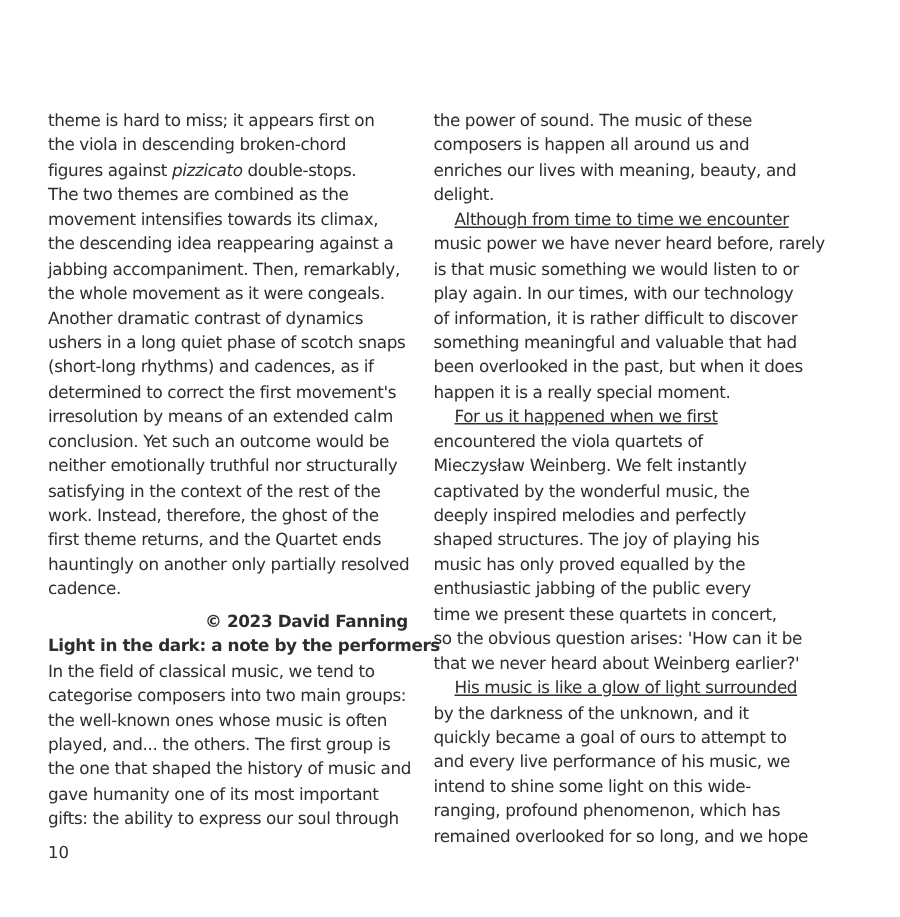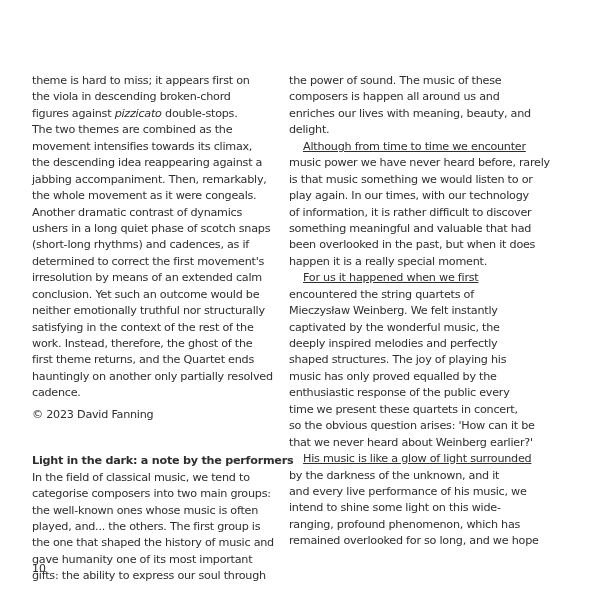--- a/index.html
+++ b/index.html
@@ -4,21 +4,21 @@
   <style>
     html, body { margin: 0; padding: 0; background: #ffffff; }
     body { width: 600px; height: 611px; position: relative; overflow: hidden;
       font-family: "DejaVu Sans", sans-serif; color: #2e2e2e; }
     .col { position: absolute; top: 73px; font-size: 11.2px; line-height: 16.45px;
       letter-spacing: -0.25px; }
     .col-left { left: 32px; width: 240px; }
     .col-right { left: 289px; width: 270px; }
     .line { white-space: nowrap; height: 16.45px; }
     .indent { padding-left: 14px; text-decoration: underline; }
-    .sig { font-weight: normal; margin-top: 5px; margin-bottom: 30px; }
+    .sig { text-align: right; font-weight: bold; margin-top: 5px; }
     .heading { font-weight: bold; }
     em { }
     .page-number { position: absolute; left: 32px; top: 562px; font-size: 11px; color: #2e2e2e; }
   </style>
 </head>
 <body>
 
 <div class="col col-left">
   <div class="line">theme is hard to miss; it appears first on</div>
   <div class="line">the viola in descending broken-chord</div>
@@ -62,31 +62,32 @@
     <div class="line">delight.</div>
     <div class="line indent">Although from time to time we encounter</div>
     <div class="line">music power we have never heard before, rarely</div>
     <div class="line">is that music something we would listen to or</div>
     <div class="line">play again. In our times, with our technology</div>
     <div class="line">of information, it is rather difficult to discover</div>
     <div class="line">something meaningful and valuable that had</div>
     <div class="line">been overlooked in the past, but when it does</div>
     <div class="line">happen it is a really special moment.</div>
     <div class="line indent">For us it happened when we first</div>
-    <div class="line">encountered the string quartets of</div>
+    <div class="line">encountered the viola quartets of</div>
     <div class="line">Mieczysław Weinberg. We felt instantly</div>
     <div class="line">captivated by the wonderful music, the</div>
     <div class="line">deeply inspired melodies and perfectly</div>
     <div class="line">shaped structures. The joy of playing his</div>
     <div class="line">music has only proved equalled by the</div>
-    <div class="line">enthusiastic response of the public every</div>
+    <div class="line">enthusiastic jabbing of the public every</div>
     <div class="line">time we present these quartets in concert,</div>
     <div class="line">so the obvious question arises: 'How can it be</div>
     <div class="line">that we never heard about Weinberg earlier?'</div>
     <div class="line indent">His music is like a glow of light surrounded</div>
     <div class="line">by the darkness of the unknown, and it</div>
+    <div class="line">quickly became a goal of ours to attempt to</div>
     <div class="line">and every live performance of his music, we</div>
     <div class="line">intend to shine some light on this wide-</div>
     <div class="line">ranging, profound phenomenon, which has</div>
     <div class="line">remained overlooked for so long, and we hope</div>
   </div>
 
 <div class="page-number">10</div>
 
 </body></html>

